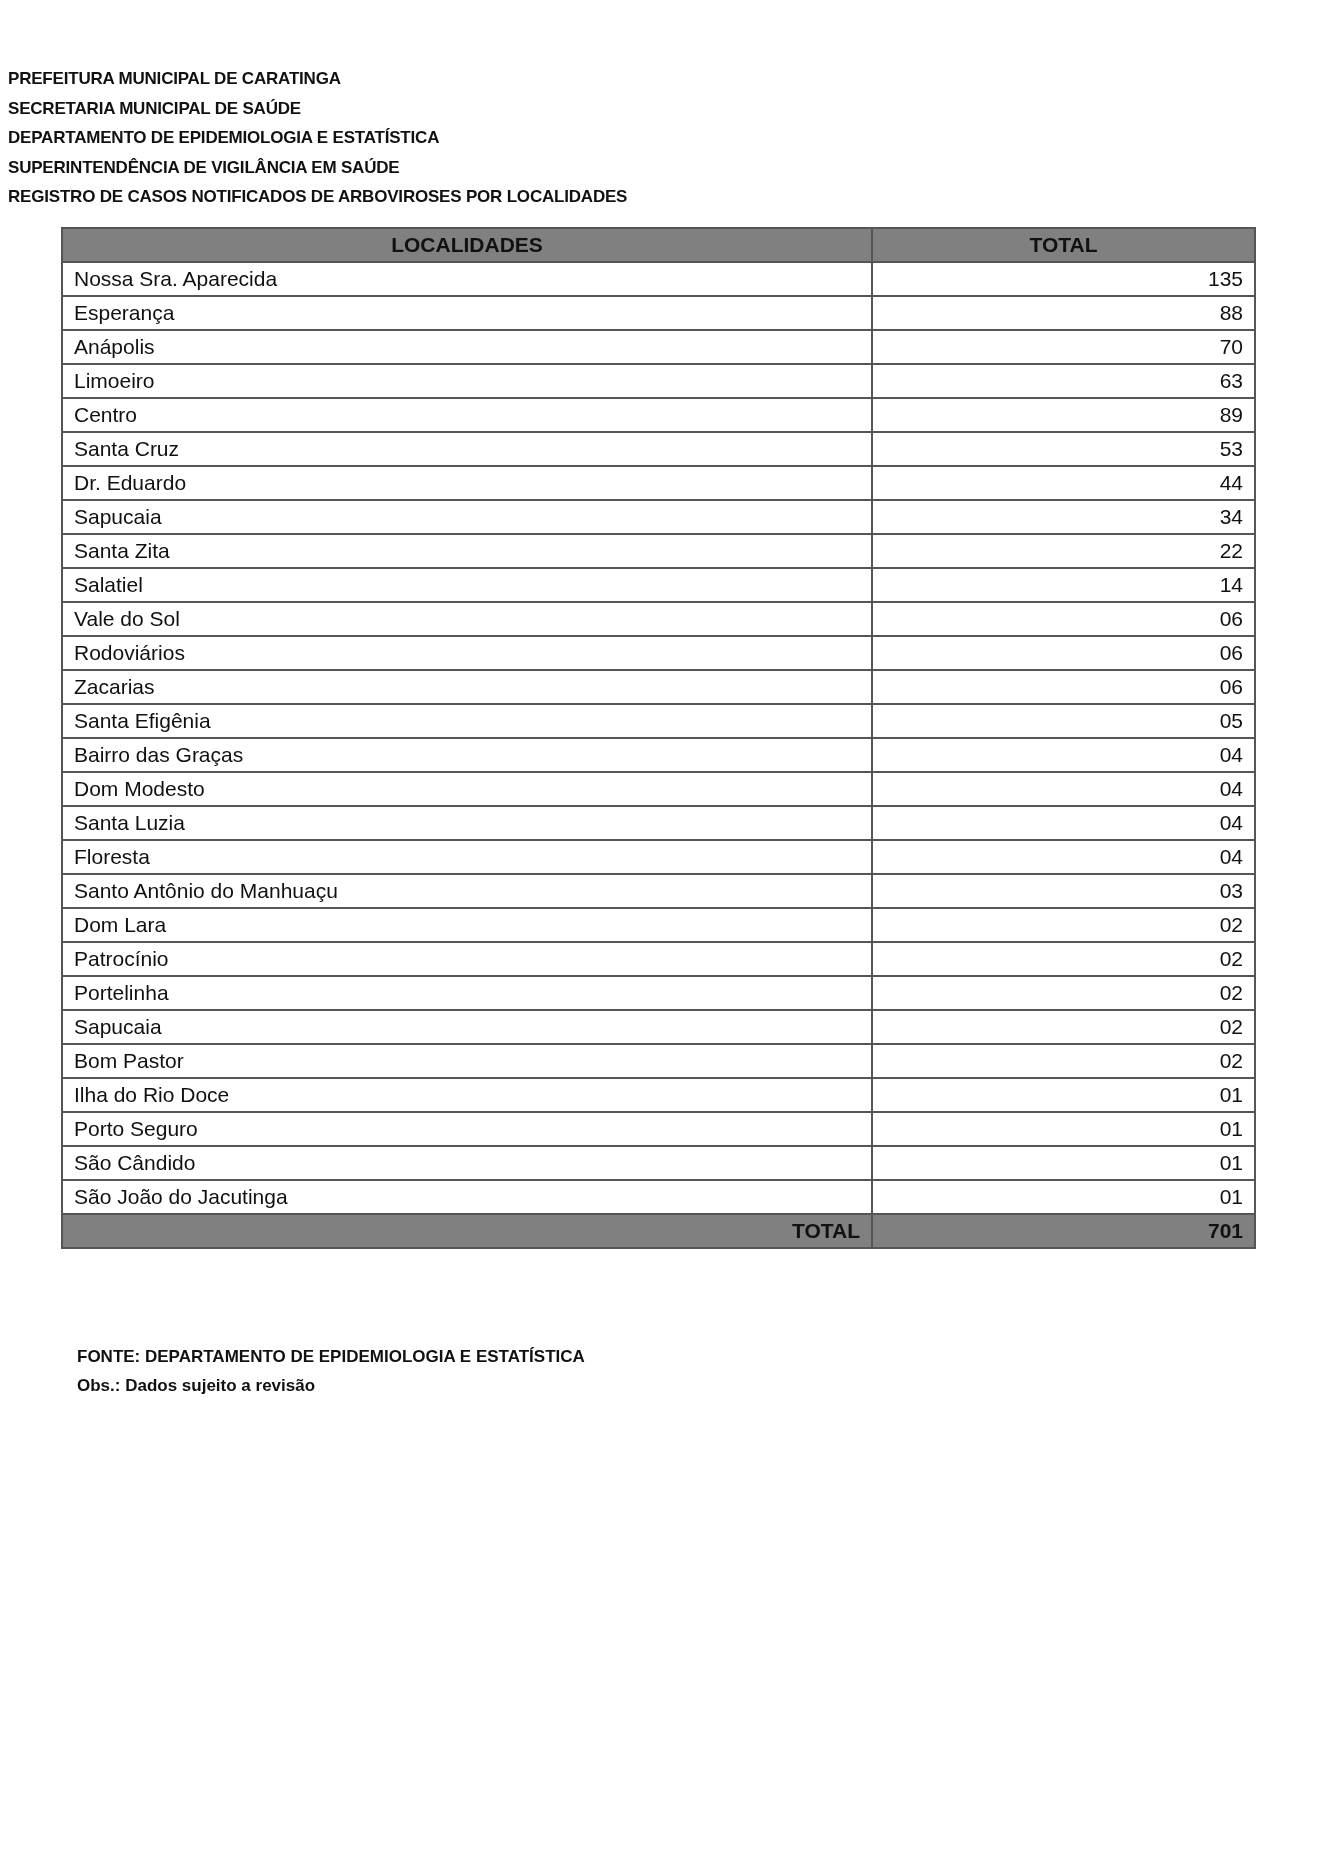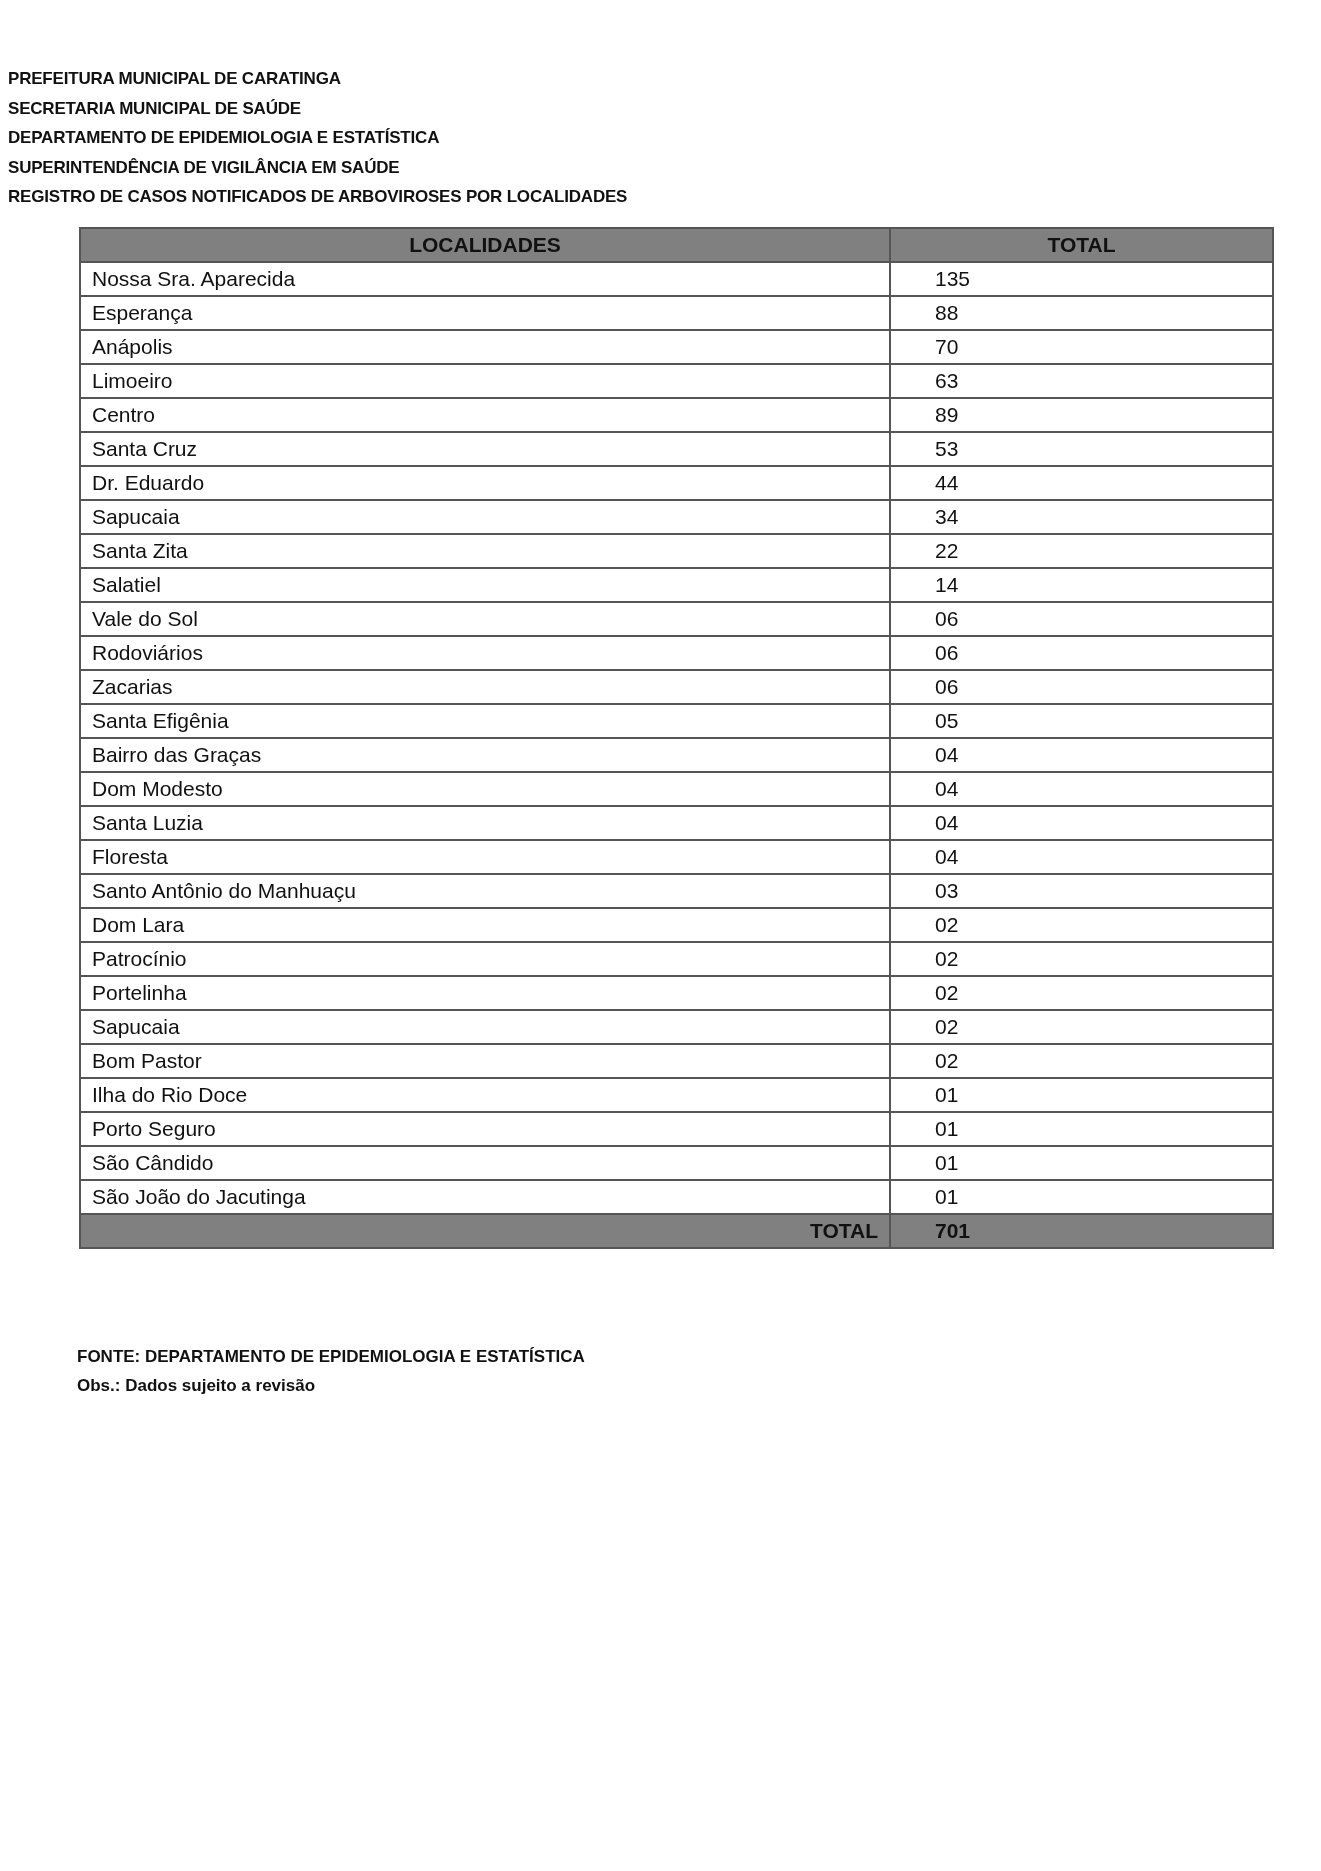--- a/index.html
+++ b/index.html
@@ -1,22 +1,22 @@
 <!DOCTYPE html>
 <html><head>
 <meta charset="utf-8">
 <style>
   html, body { margin:0; padding:0; background:#ffffff; }
   body { width:1321px; height:1871px; position:relative; font-family:"Liberation Sans", sans-serif; color:#111; overflow:hidden; }
   .titles { position:absolute; top:64px; left:8px; width:1321px; }
   .titles div { font-weight:bold; font-size:17px; line-height:29.5px; letter-spacing:-0.2px; }
-  table { position:absolute; left:79px; top:227px; width:1195px; border-collapse:collapse; table-layout:fixed; }
+  table { position:absolute; left:61px; top:227px; width:1195px; border-collapse:collapse; table-layout:fixed; }
   td, th { border:2px solid #555; height:32px; padding:0 11px; font-size:21px; line-height:32px; white-space:nowrap; }
   th { background:#808080; font-weight:bold; font-size:21px; text-align:center; }
-  td.val { text-align:left;padding-left:44px; }
+  td.val { text-align:right;padding-left:44px; }
   tr.total td { background:#808080; font-weight:bold; }
   tr.total td.lbl { text-align:right; }
   .col1 { width:786px; }
   .foot { position:absolute; left:63px; top:1342px; font-weight:bold; font-size:17px; line-height:29px;margin-left:14px; }
 </style>
 </head>
 <body>
 
 <div class="titles">
   <div>PREFEITURA MUNICIPAL DE CARATINGA</div>

